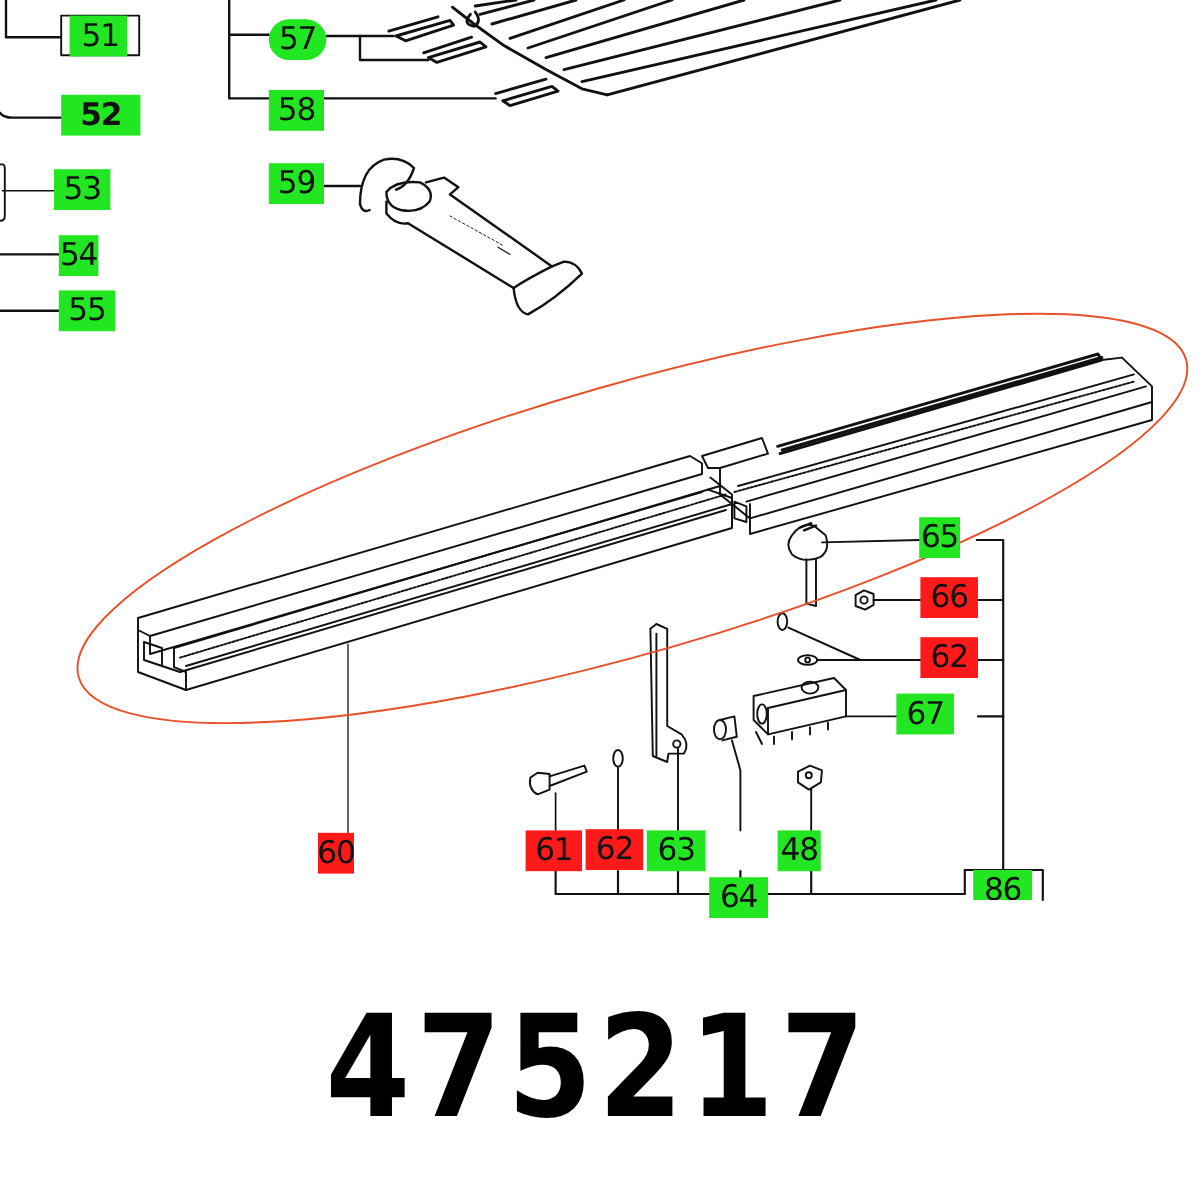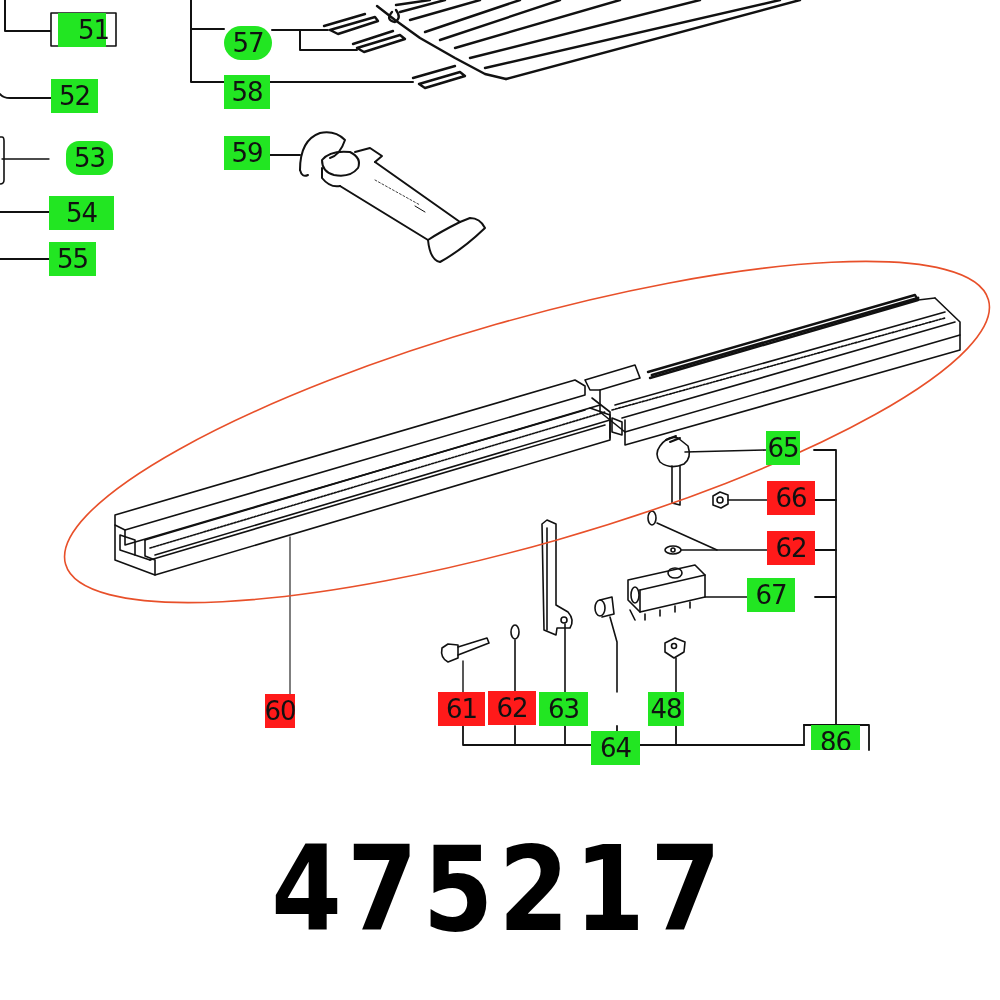--- a/index.html
+++ b/index.html
@@ -176,26 +176,26 @@
       <path d="M565 726 L565 745"></path>
       <path d="M617 726 L617 745"></path>
       <path d="M676 726 L676 745"></path>
     </g>
   </g>
 
   <ellipse cx="527" cy="432" rx="480" ry="112" transform="rotate(-16 527 432)" fill="none" stroke="#e8502a" stroke-width="1.6"></ellipse>
 </svg>
 
 <div id="callouts">
-    <div class="callout green" style="left: 58px; top: 13px; width: 48px; justify-content: flex-start; padding-left: 20px; box-sizing: border-box;">51</div>
-    <div class="callout green" style="left: 51px; top: 79px; width: 47px;">52</div>
-    <div class="callout green" style="left: 66px; top: 141px; width: 47px; border-radius: 13px;">53</div>
-    <div class="callout green" style="left: 49px; top: 196px; width: 65px;">54</div>
+    <div class="callout green" style="left: 58px; top: 13px; width: 48px; justify-content: flex-start; padding-left: 10px; box-sizing: border-box;">51</div>
+    <div class="callout green" style="left: 51px; top: 79px; width: 66px; font-weight: bold;">52</div>
+    <div class="callout green" style="left: 45px; top: 141px; width: 47px;">53</div>
+    <div class="callout green" style="left: 49px; top: 196px; width: 33px;">54</div>
     <div class="callout green" style="left: 49px; top: 242px; width: 47px;">55</div>
-    <div class="callout green" style="left: 224px; top: 26px; width: 48px; border-radius: 17px;">57</div>
+    <div class="callout green" style="left: 224px; top: 16px; width: 48px; border-radius: 17px;">57</div>
     <div class="callout green" style="left: 224px; top: 63px; width: 46px; margin-top: 12px;">58</div>
     <div class="callout green" style="left: 224px; top: 136px; width: 46px;">59</div>
     <div class="callout red" style="left: 265px; top: 694px; width: 30px;">60</div>
     <div class="callout red" style="left: 438px; top: 692px; width: 47px;">61</div>
     <div class="callout red" style="left: 488px; top: 691px; width: 48px;">62</div>
     <div class="callout green" style="left: 539px; top: 692px; width: 49px; text-align: right;">63</div>
     <div class="callout green" style="left: 591px; top: 692px; width: 49px; margin-top: 39px;">64</div>
     <div class="callout green" style="left: 648px; top: 692px; width: 36px;">48</div>
     <div class="callout green" style="left: 766px; top: 431px; width: 34px;">65</div>
     <div class="callout red" style="left: 767px; top: 481px; width: 48px;">66</div>

